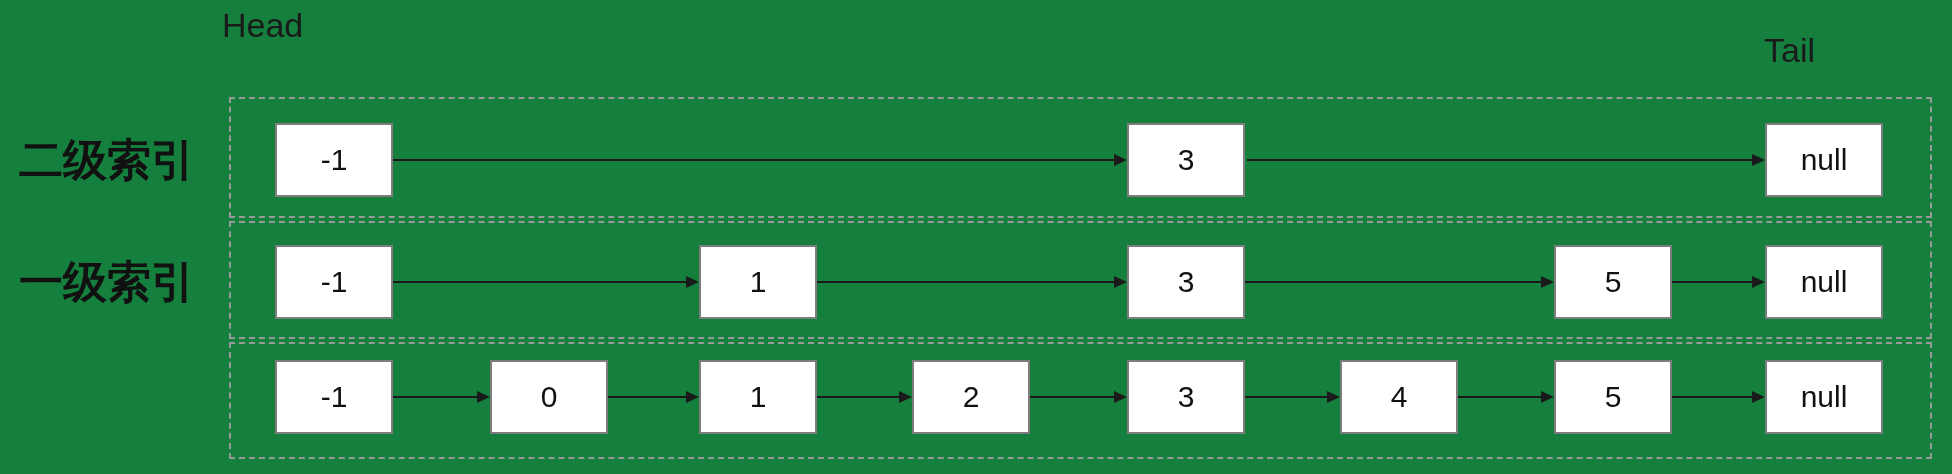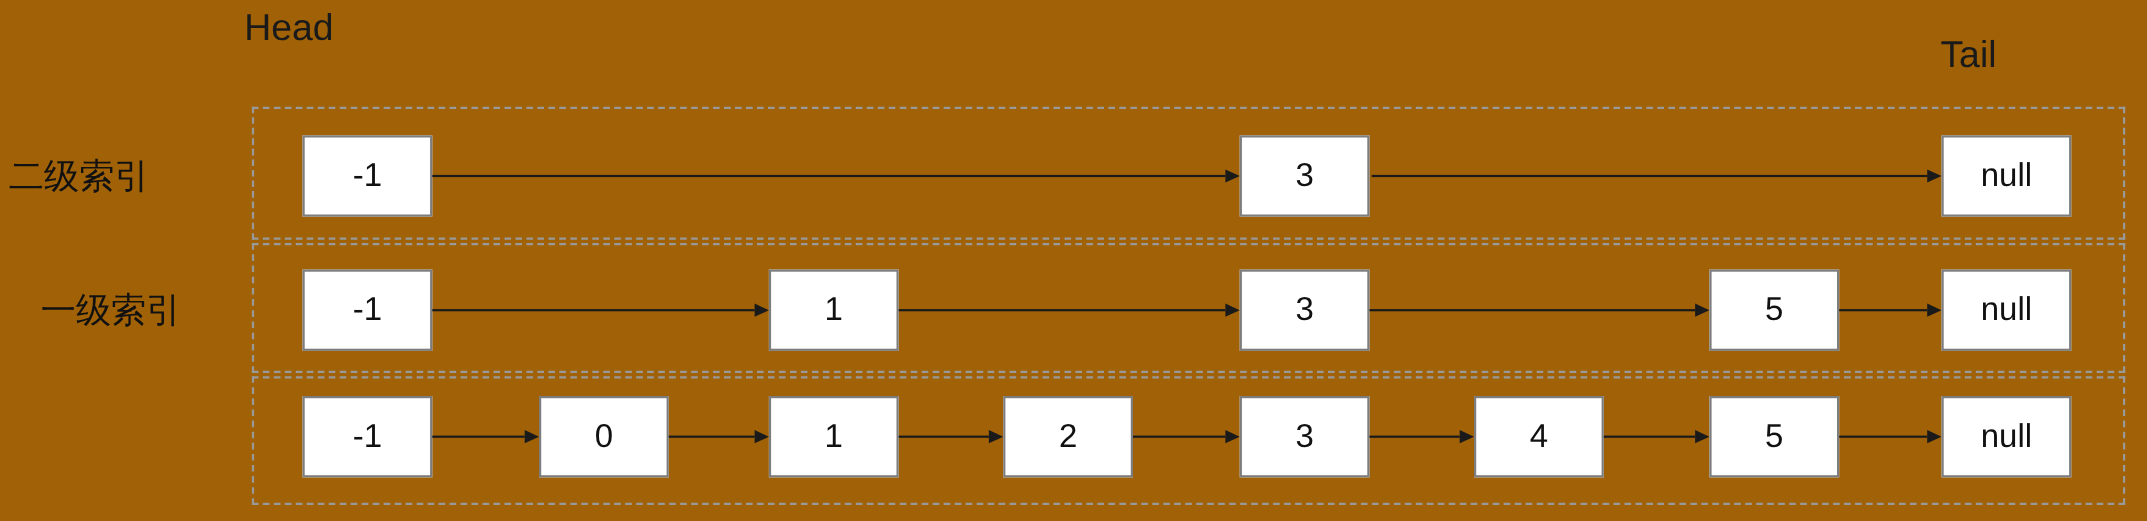--- a/index.html
+++ b/index.html
@@ -3,40 +3,41 @@
 <meta charset="utf-8">
 <style>
   * { margin: 0; padding: 0; box-sizing: border-box; }
   html, body { background: #ffffff; }
   body { font-family: "Liberation Sans", "DejaVu Sans", sans-serif; color: #1a1a1a; }
 
   .canvas {
     position: relative;
     width: 1952px;
     height: 474px;
-    background: #a16207;
+    background: #15803d;
     overflow: hidden;
   }
 
   .corner-label {
     position: absolute;
     font-size: 34px;
     color: #1a1a1a;
     white-space: nowrap;
   }
 
   .row-label {
     position: absolute;
-    left: 8px;
+    left: 19px;
     width: 150px;
     height: 44px;
     line-height: 44px;
-    font-size: 32px;
+    font-size: 44px;
     color: #111111;
     white-space: nowrap;
+    font-weight: bold;
   }
 
   .panel {
     position: absolute;
     left: 229px;
     width: 1703px;
     border: 2px dashed #999999;
     background: transparent;
   }
   .panel-1 { top: 97px;  height: 121px; }
@@ -91,21 +92,21 @@
 </style>
 </head>
 <body>
 
 <div class="canvas">
 
   <div class="corner-label" style="left:222px; top:6px;">Head</div>
   <div class="corner-label" style="left:1764px; top:31px;">Tail</div>
 
   <div class="row-label" style="top:138px;">二级索引</div>
-  <div class="row-label" style="top:260px;margin-left:29px;">一级索引</div>
+  <div class="row-label" style="top:260px;">一级索引</div>
 
   <div class="panel panel-1"></div>
   <div class="panel panel-2"></div>
   <div class="panel panel-3"></div>
 
   <div class="node r1" style="left:275px;">-1</div>
   <div class="node r1" style="left:1127px;">3</div>
   <div class="node r1" style="left:1765px;">null</div>
 
   <div class="arrow a1" style="left:393px;  width:721px;"></div>

